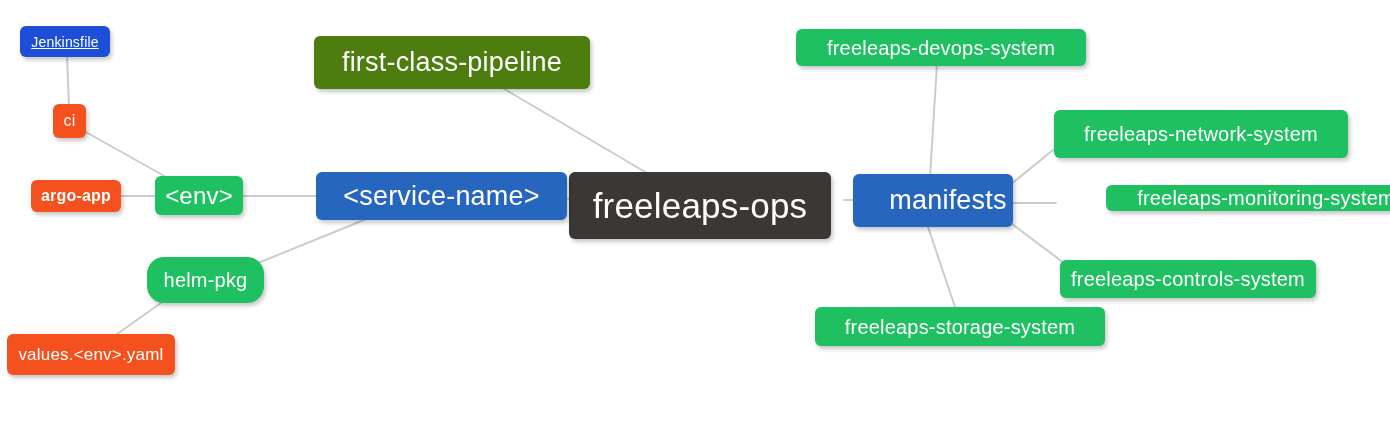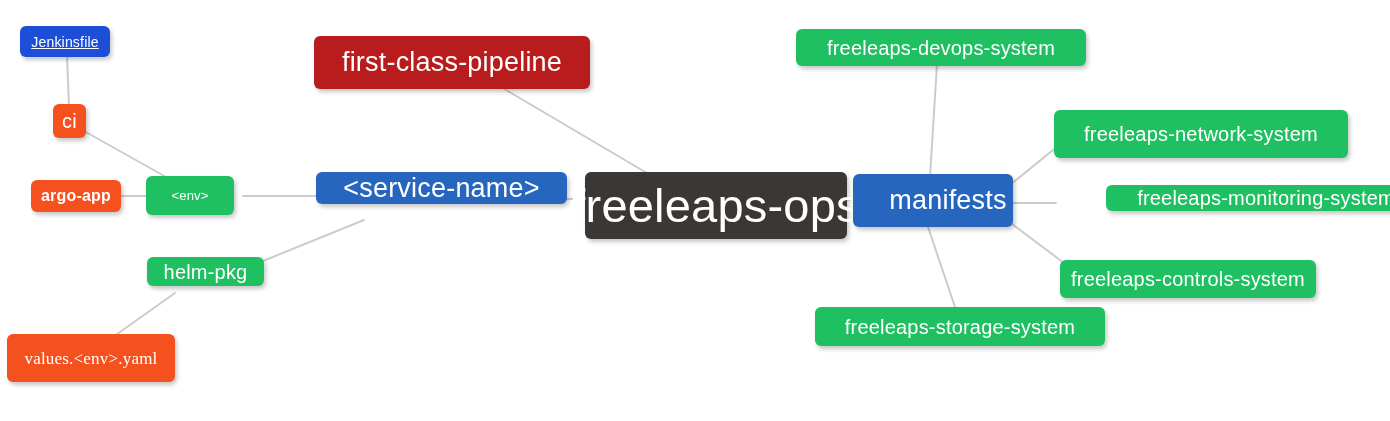--- a/index.html
+++ b/index.html
@@ -52,29 +52,29 @@
       <line x1="501" y1="87" x2="652" y2="176" stroke="#cccccc" stroke-width="2" stroke-linecap="round"></line>
       <line x1="564" y1="199" x2="588" y2="199" stroke="#cccccc" stroke-width="2" stroke-linecap="round"></line>
       <line x1="844" y1="200" x2="856" y2="200" stroke="#cccccc" stroke-width="2" stroke-linecap="round"></line>
       <line x1="930" y1="177" x2="937" y2="64" stroke="#cccccc" stroke-width="2" stroke-linecap="round"></line>
       <line x1="1010" y1="185" x2="1058" y2="146" stroke="#cccccc" stroke-width="2" stroke-linecap="round"></line>
       <line x1="1010" y1="203" x2="1056" y2="203" stroke="#cccccc" stroke-width="2" stroke-linecap="round"></line>
       <line x1="1008" y1="221" x2="1064" y2="263" stroke="#cccccc" stroke-width="2" stroke-linecap="round"></line>
       <line x1="927" y1="224" x2="956" y2="310" stroke="#cccccc" stroke-width="2" stroke-linecap="round"></line>
     </svg>
   <div id="nodes-layer">
-      <div class="node" style="left: 585px; top: 172px; width: 262px; height: 67px; font-size: 47px; background: rgb(59, 55, 53);">freeleaps-ops</div>
-      <div class="node" style="left: 314px; top: 36px; width: 276px; height: 53px; font-size: 27px; background: #b91c1c;">first-class-pipeline</div>
-      <div class="node" style="left: 316px; top: 172px; width: 251px; height: 32px; font-size: 27px; background: rgb(39, 102, 190);">&lt;service-name&gt;</div>
+      <div class="node" style="left: 569px; top: 172px; width: 262px; height: 67px; font-size: 35px; background: rgb(59, 55, 53);">freeleaps-ops</div>
+      <div class="node" style="left: 314px; top: 36px; width: 276px; height: 53px; font-size: 27px; background: #4d7c0f;">first-class-pipeline</div>
+      <div class="node" style="left: 316px; top: 172px; width: 251px; height: 48px; font-size: 27px; background: rgb(39, 102, 190);">&lt;service-name&gt;</div>
       <div class="node" style="left: 853px; top: 174px; width: 160px; height: 53px; font-size: 27px; background: rgb(39, 102, 190); padding-left: 36px;">manifests</div>
-      <div class="node" style="left: 146px; top: 176px; width: 88px; height: 39px; font-size: 13px; background: rgb(31, 192, 97);">&lt;env&gt;</div>
-      <div class="node" style="left: 147px; top: 257px; width: 117px; height: 29px; font-size: 20px; background: rgb(31, 192, 97);">helm-pkg</div>
+      <div class="node" style="left: 155px; top: 176px; width: 88px; height: 39px; font-size: 24px; background: rgb(31, 192, 97);">&lt;env&gt;</div>
+      <div class="node" style="left: 147px; top: 257px; width: 117px; height: 46px; font-size: 20px; background: rgb(31, 192, 97); border-radius: 17px;">helm-pkg</div>
       <div class="node" style="left: 20px; top: 26px; width: 90px; height: 31px; font-size: 14px; background: #1d4ed8; text-decoration: underline;">Jenkinsfile</div>
-      <div class="node" style="left: 53px; top: 104px; width: 33px; height: 34px; font-size: 20px; background: rgb(244, 81, 30);">ci</div>
+      <div class="node" style="left: 53px; top: 104px; width: 33px; height: 34px; font-size: 16px; background: rgb(244, 81, 30);">ci</div>
       <div class="node" style="left: 31px; top: 180px; width: 90px; height: 32px; font-size: 16px; background: rgb(244, 81, 30); font-weight: bold;">argo-app</div>
-      <div class="node" style="left: 7px; top: 334px; width: 168px; height: 48px; font-size: 17px; background: rgb(244, 81, 30); font-family: Liberation Serif, serif;">values.&lt;env&gt;.yaml</div>
+      <div class="node" style="left: 7px; top: 334px; width: 168px; height: 41px; font-size: 17px; background: rgb(244, 81, 30);">values.&lt;env&gt;.yaml</div>
       <div class="node" style="left: 796px; top: 29px; width: 290px; height: 37px; font-size: 20px; background: rgb(31, 192, 97); text-align: center;">freeleaps-devops-system</div>
       <div class="node" style="left: 1054px; top: 110px; width: 294px; height: 48px; font-size: 20px; background: rgb(31, 192, 97);">freeleaps-network-system</div>
       <div class="node" style="left: 1106px; top: 185px; width: 320px; height: 26px; font-size: 20px; background: rgb(31, 192, 97);">freeleaps-monitoring-system</div>
       <div class="node" style="left: 1060px; top: 260px; width: 256px; height: 38px; font-size: 20px; background: rgb(31, 192, 97);">freeleaps-controls-system</div>
       <div class="node" style="left: 815px; top: 307px; width: 290px; height: 39px; font-size: 20px; background: rgb(31, 192, 97);">freeleaps-storage-system</div>
     </div>
 </div>
 
 </body></html>

